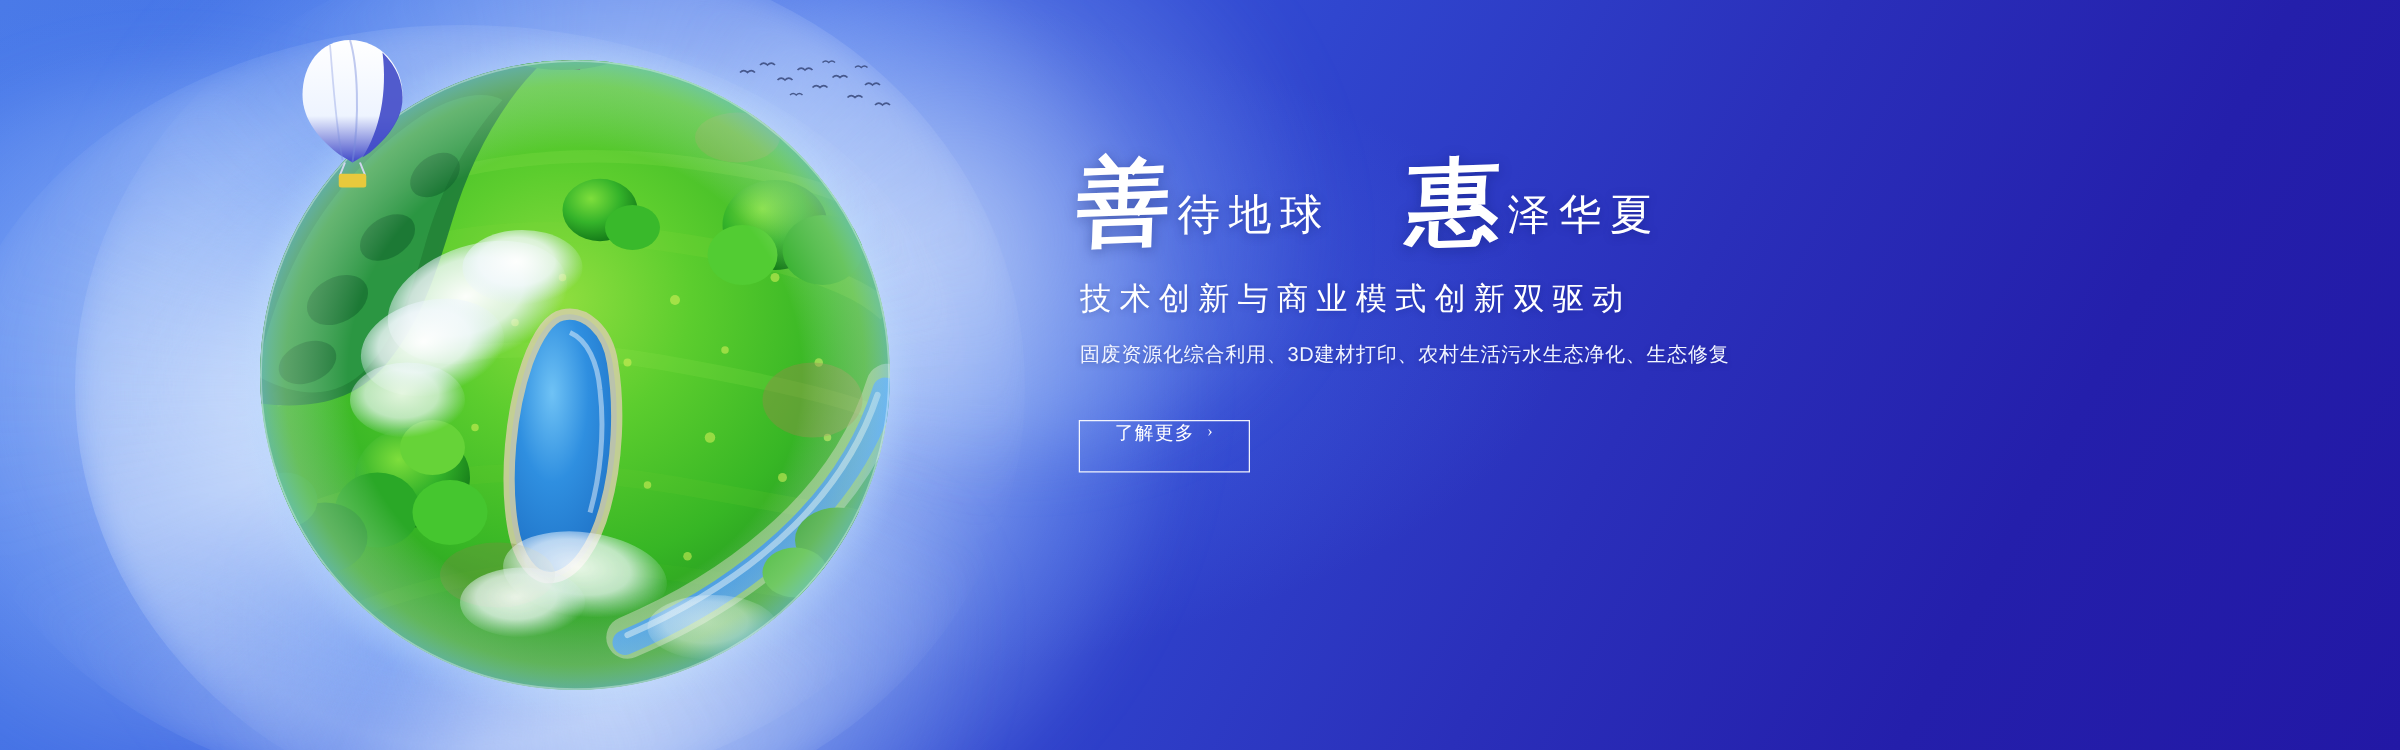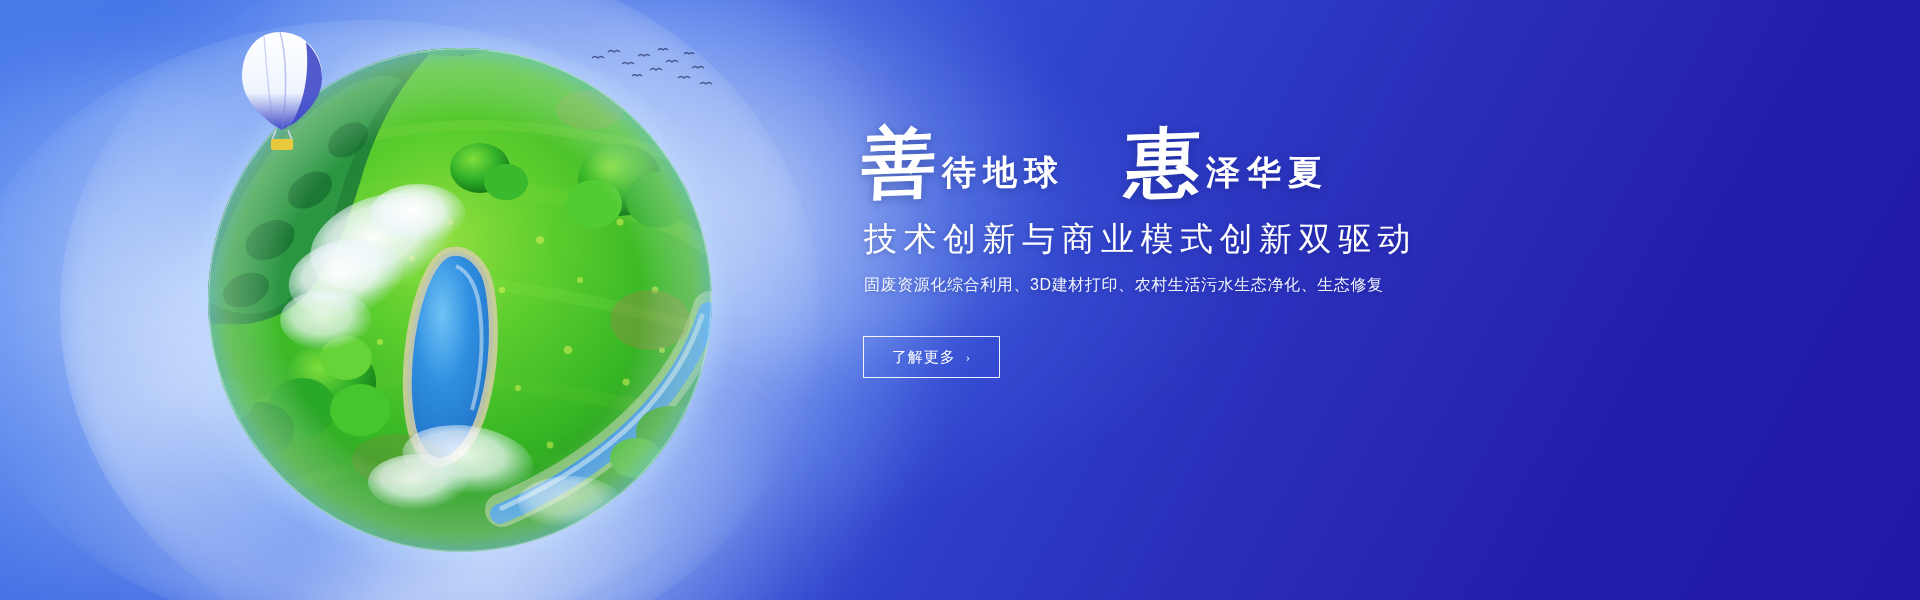--- a/index.html
+++ b/index.html
@@ -45,37 +45,37 @@
   .headline{height:80px;position:relative;margin:0 0 8px 0;white-space:nowrap;}
   .hl-group{display:inline-flex;align-items:baseline;}
   .hl-big{
     font-family:"Liberation Serif","DejaVu Serif",serif;
     font-size:74px;line-height:74px;font-weight:700;
     letter-spacing:0;transform:skewX(-4deg) rotate(-2deg);
     display:inline-block;text-shadow:0 2px 10px rgba(10,20,90,.35);
   }
   .hl-small{
     font-family:"Liberation Serif","DejaVu Serif",serif;
-    font-size:34px;line-height:34px;font-weight:700;letter-spacing:7px;
+    font-size:34px;line-height:34px;font-weight:400;letter-spacing:7px;
     margin-left:6px;position:relative;top:-4px;
     text-shadow:0 2px 8px rgba(10,20,90,.35);
   }
   .hl-gap{display:inline-block;width:52px;}
   .subline{
-    font-size:33px;line-height:34px;letter-spacing:6.5px;font-weight:400;
+    font-size:25px;line-height:34px;letter-spacing:6.5px;font-weight:400;
     margin:16px 0 0 2px;white-space:nowrap;
     text-shadow:0 1px 6px rgba(10,20,90,.30);
   }
   .descline{
     font-size:16px;line-height:26px;letter-spacing:.6px;font-weight:400;
     margin:16px 0 12px 2px;white-space:nowrap;color:#f2f5ff;
     text-shadow:0 1px 5px rgba(10,20,90,.30);
   }
   .cta{
-    display:inline-flex;align-items:center;justify-content:center;
+    display:inline-flex;justify-content:center;
     margin-top:26px;margin-left:1px;
     width:115px;height:40px;
     border:1px solid rgba(255,255,255,.92);
     background:transparent;color:#fff;cursor:pointer;
     font-family:Liberation Serif, serif;
     font-size:15px;letter-spacing:1px;padding:0 10px;
     box-sizing:content-box;
   }
   .cta .chev{margin-left:10px;font-size:13px;opacity:.95;}
 

